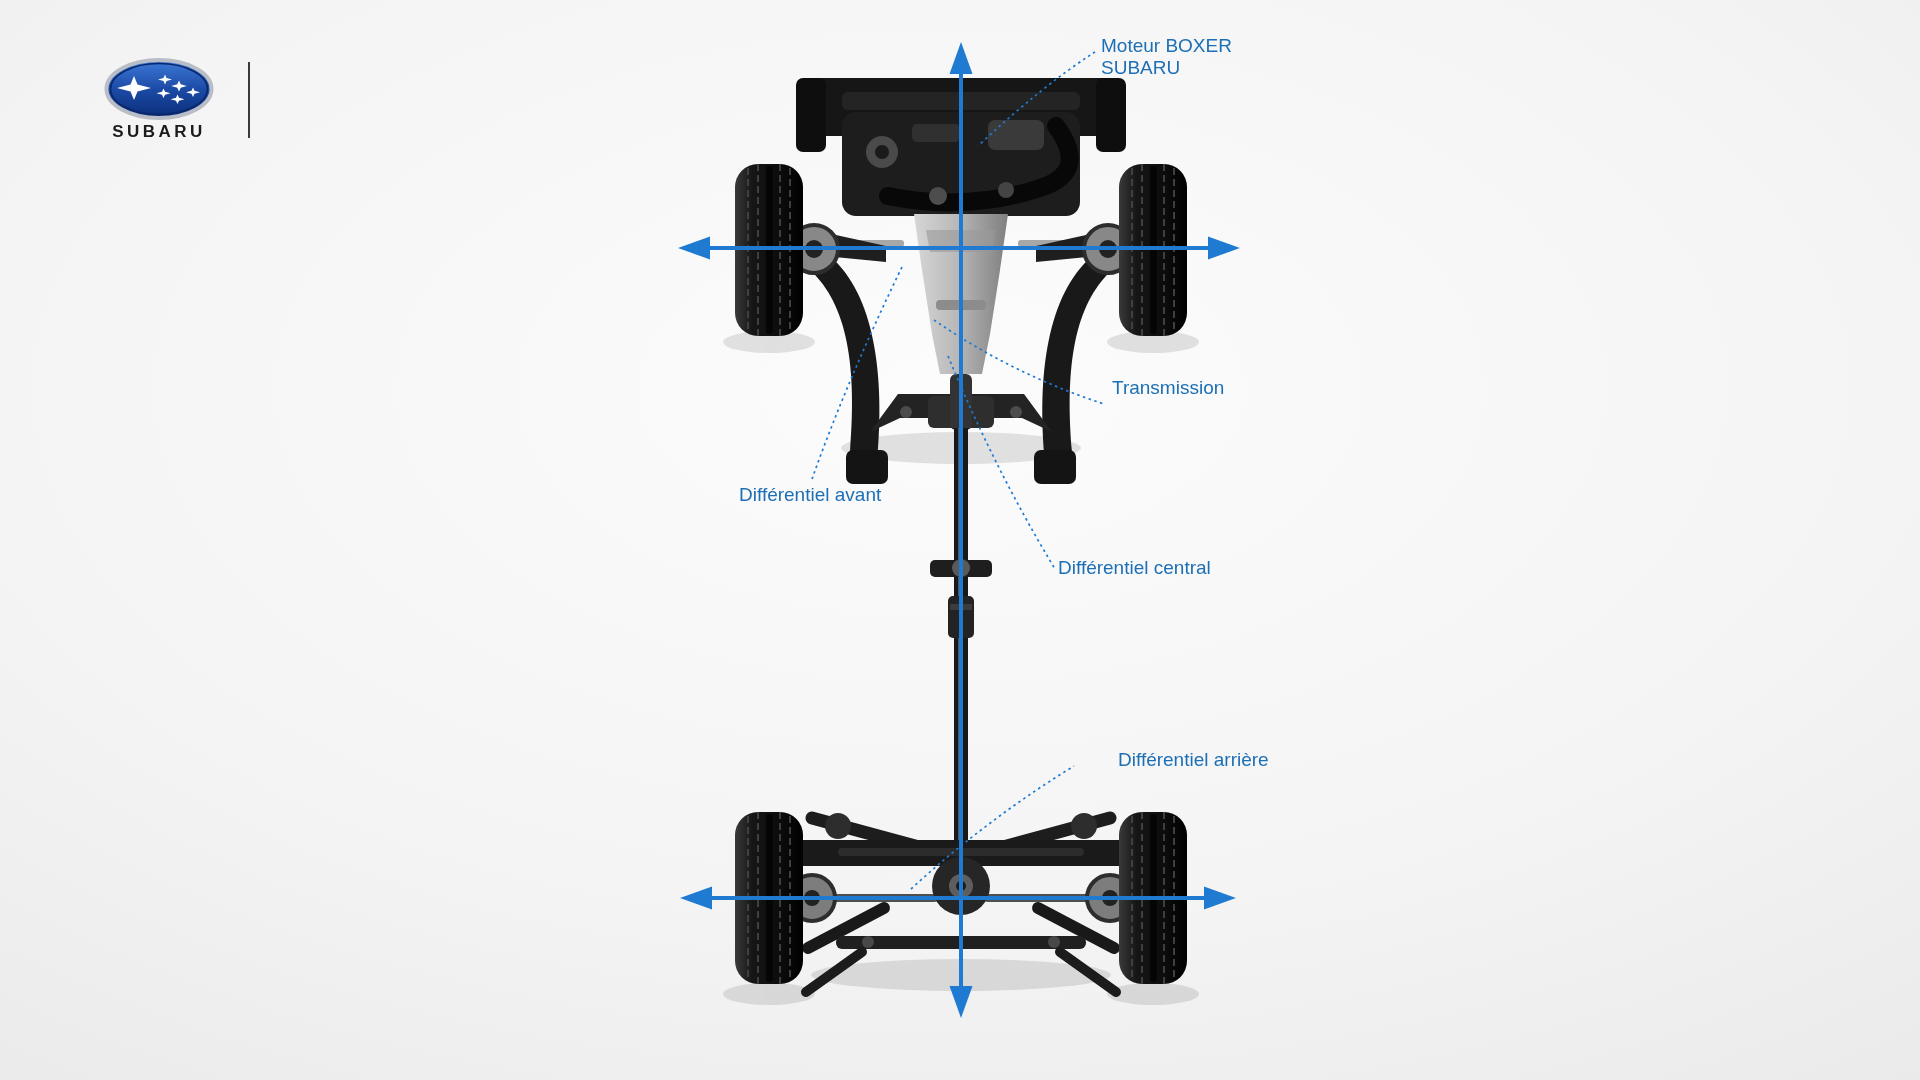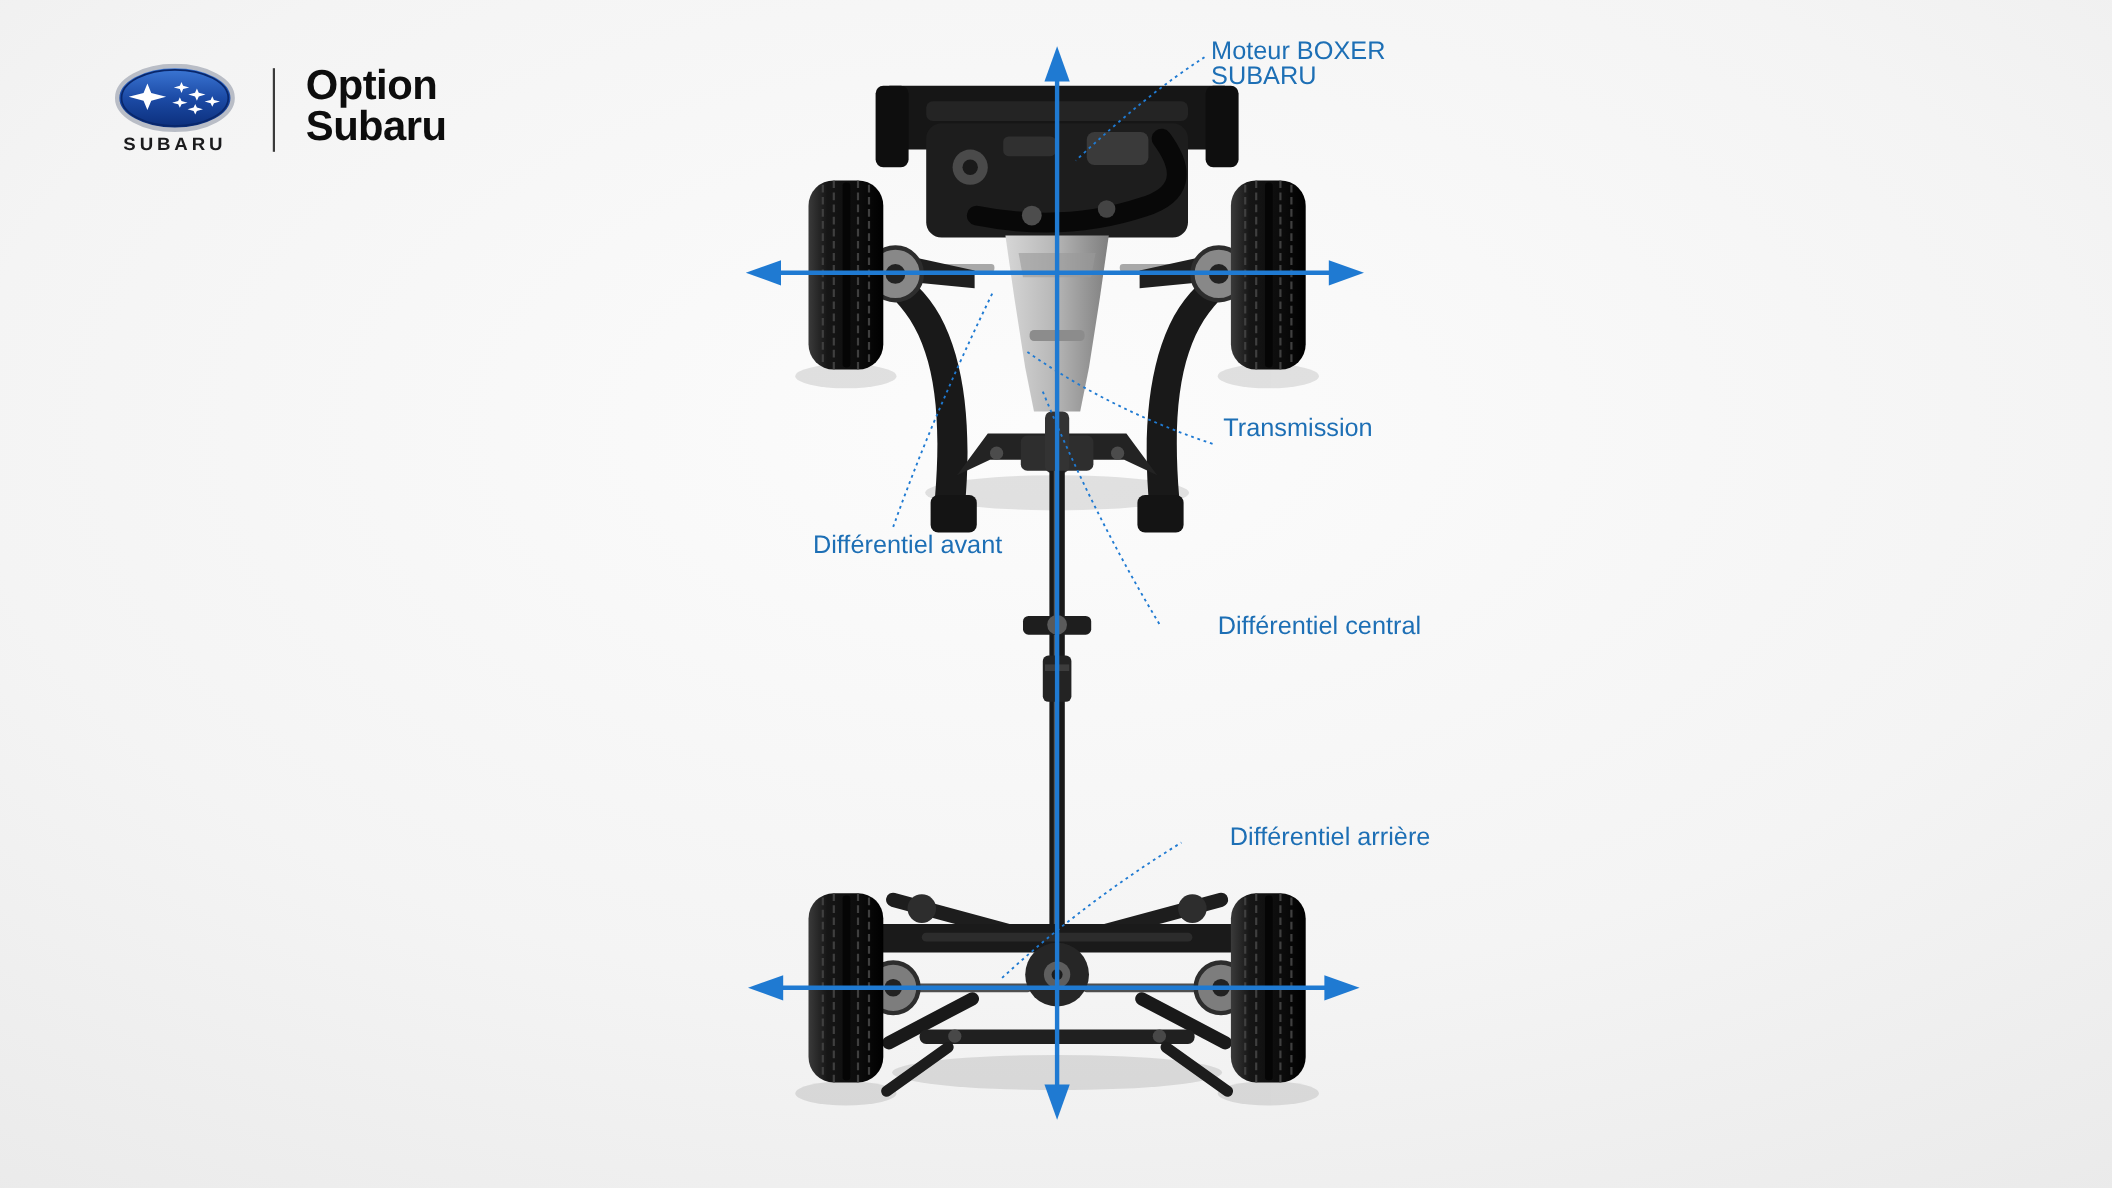--- a/index.html
+++ b/index.html
@@ -21,21 +21,21 @@
   }
   .brand-divider{width:2px;height:76px;background:#3a3a3a;margin:4px 28px 0 30px;}
   .brand-title{
     font-size:38px;line-height:37px;font-weight:bold;color:#0d0d0d;
     letter-spacing:-0.5px;margin-top:2px;
   }
 
   
   .diagram-label{
     position:absolute;
-    font-size:23px;line-height:22px;color:#1d6fb5;
+    font-size:19px;line-height:22px;color:#1d6fb5;
     white-space:pre-line;
   }
 </style>
 </head>
 <body>
 
 <div class="stage">
 
   <svg id="art" width="1920" height="1080" viewBox="0 0 1920 1080">
     <defs>
@@ -213,26 +213,22 @@
           <path d="M61 16.5 L62.5 20 L68 21.5 L62.5 23 L61 26.5 L59.5 23 L54 21.5 L59.5 20 Z"></path>
           <path d="M75 22.5 L76.7 26.3 L82.8 28 L76.7 29.7 L75 33.5 L73.3 29.7 L67.2 28 L73.3 26.3 Z"></path>
           <path d="M89 29.5 L90.5 32.8 L96 34.3 L90.5 35.8 L89 39 L87.5 35.8 L82 34.3 L87.5 32.8 Z"></path>
           <path d="M59.5 30.5 L61 33.8 L66.5 35.3 L61 36.8 L59.5 40 L58 36.8 L52.5 35.3 L58 33.8 Z"></path>
           <path d="M73.5 36.5 L75 39.8 L80.5 41.3 L75 42.8 L73.5 46 L72 42.8 L66.5 41.3 L72 39.8 Z"></path>
         </g>
       </svg>
       <div class="wordmark">SUBARU</div>
     </div>
     <div class="brand-divider"></div>
-    <div class="brand-title">
-      <div>Option</div>
-      <div>Subaru</div>
-    </div>
   </div>
 
   <div class="diagram-label" style="left:1101px;top:35px;width:190px;">Moteur BOXER
 SUBARU</div>
   <div class="diagram-label" style="left:1112px;top:377px;">Transmission</div>
   <div class="diagram-label" style="left:727px;top:484px;margin-left:12px;">Différentiel avant</div>
-  <div class="diagram-label" style="left:1107px;top:557px;text-align:right;">Différentiel central</div>
+  <div class="diagram-label" style="left:1058px;top:557px;text-align:right;">Différentiel central</div>
   <div class="diagram-label" style="left:1079px;top:749px;margin-left:39px;">Différentiel arrière</div>
 
 </div>
 
 </body></html>

